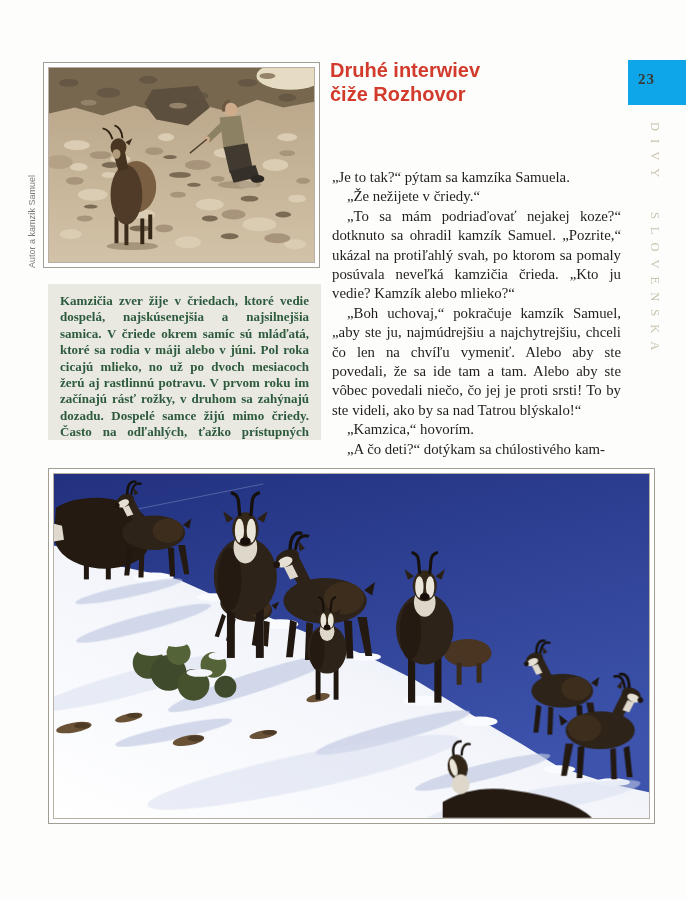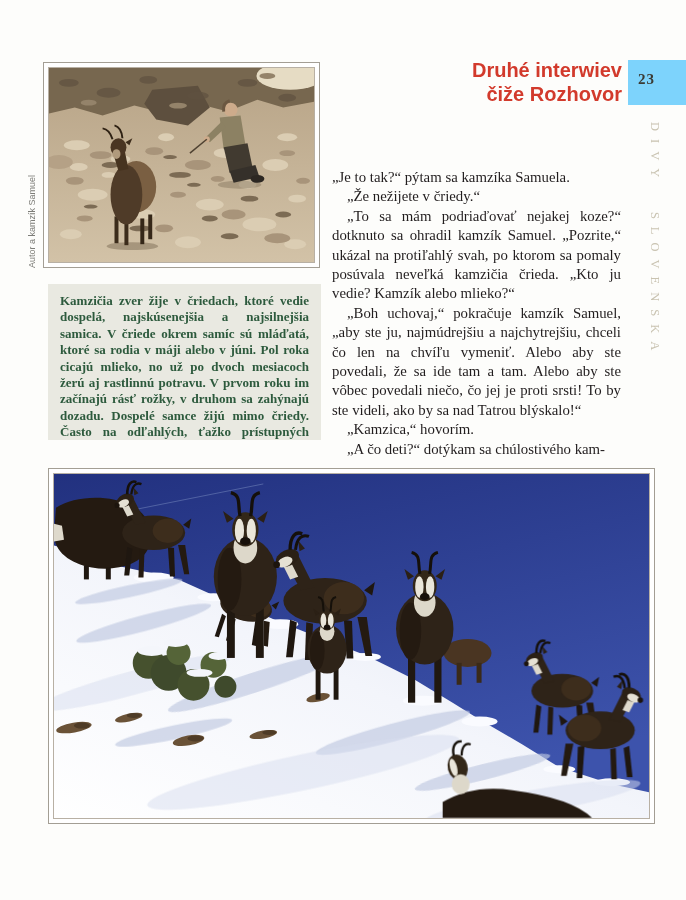--- a/index.html
+++ b/index.html
@@ -1,38 +1,38 @@
 <!DOCTYPE html>
 <html><head>
 <meta charset="utf-8">
 <style>
   html,body{margin:0;padding:0;background:#e9e9e9;}
   .page{position:relative;width:686px;height:900px;margin:0 auto;background:#fdfdfb;overflow:hidden;
         font-family:"Liberation Serif",serif;color:#211d1e;}
 
   
-  .page-tab{position:absolute;left:628px;top:60px;width:58px;height:45px;background:#7dd3fc;}
+  .page-tab{position:absolute;left:628px;top:60px;width:58px;height:45px;background:#0ea5e9;}
   .page-tab span{position:absolute;left:10px;top:12px;font:700 15px/1 "Liberation Serif",serif;
                  letter-spacing:1px;color:#3b3a33;}
   .spine{position:absolute;left:644px;top:122px;height:360px;width:18px;
          writing-mode:vertical-rl;font-family:"Liberation Serif",serif;font-size:12.5px;
          letter-spacing:8px;word-spacing:16px;color:#c9c3b1;}
 
   
   .photo{position:absolute;box-sizing:border-box;background:#fff;border:1px solid #a39e94;padding:4px;}
   .photo .inner{width:100%;height:100%;border:1px solid #b8b0a4;box-sizing:border-box;overflow:hidden;}
   .photo svg{display:block;width:100%;height:100%;}
   .photo-top{left:43px;top:62px;width:277px;height:206px;}
   .photo-bottom{left:48px;top:468px;width:607px;height:356px;}
   .photo-caption{position:absolute;left:27px;top:176px;height:92px;width:12px;
                  writing-mode:vertical-rl;transform:rotate(180deg);
                  font-family:"Liberation Sans",sans-serif;font-size:9px;color:#7d7d78;white-space:nowrap;}
 
   
-  .heading{position:absolute;left:330px;top:58px;width:292px;margin:0;text-align:right;
+  .heading{position:absolute;left:330px;top:58px;width:292px;margin:0;text-align:left;
            font-family:"Liberation Sans",sans-serif;font-weight:700;font-size:20px;line-height:24px;
            color:#d23a2c;}
   .heading span{display:block;}
 
   
   .info-box{position:absolute;left:48px;top:284px;width:273px;height:156px;box-sizing:border-box;
             background:#e9e9e1;padding:9px 12px;overflow:hidden;}
   .info-box p{margin:0;font-family:"Liberation Serif",serif;font-weight:700;font-size:13px;
               line-height:16.4px;text-align:justify;color:#2d5a3d;}
 

